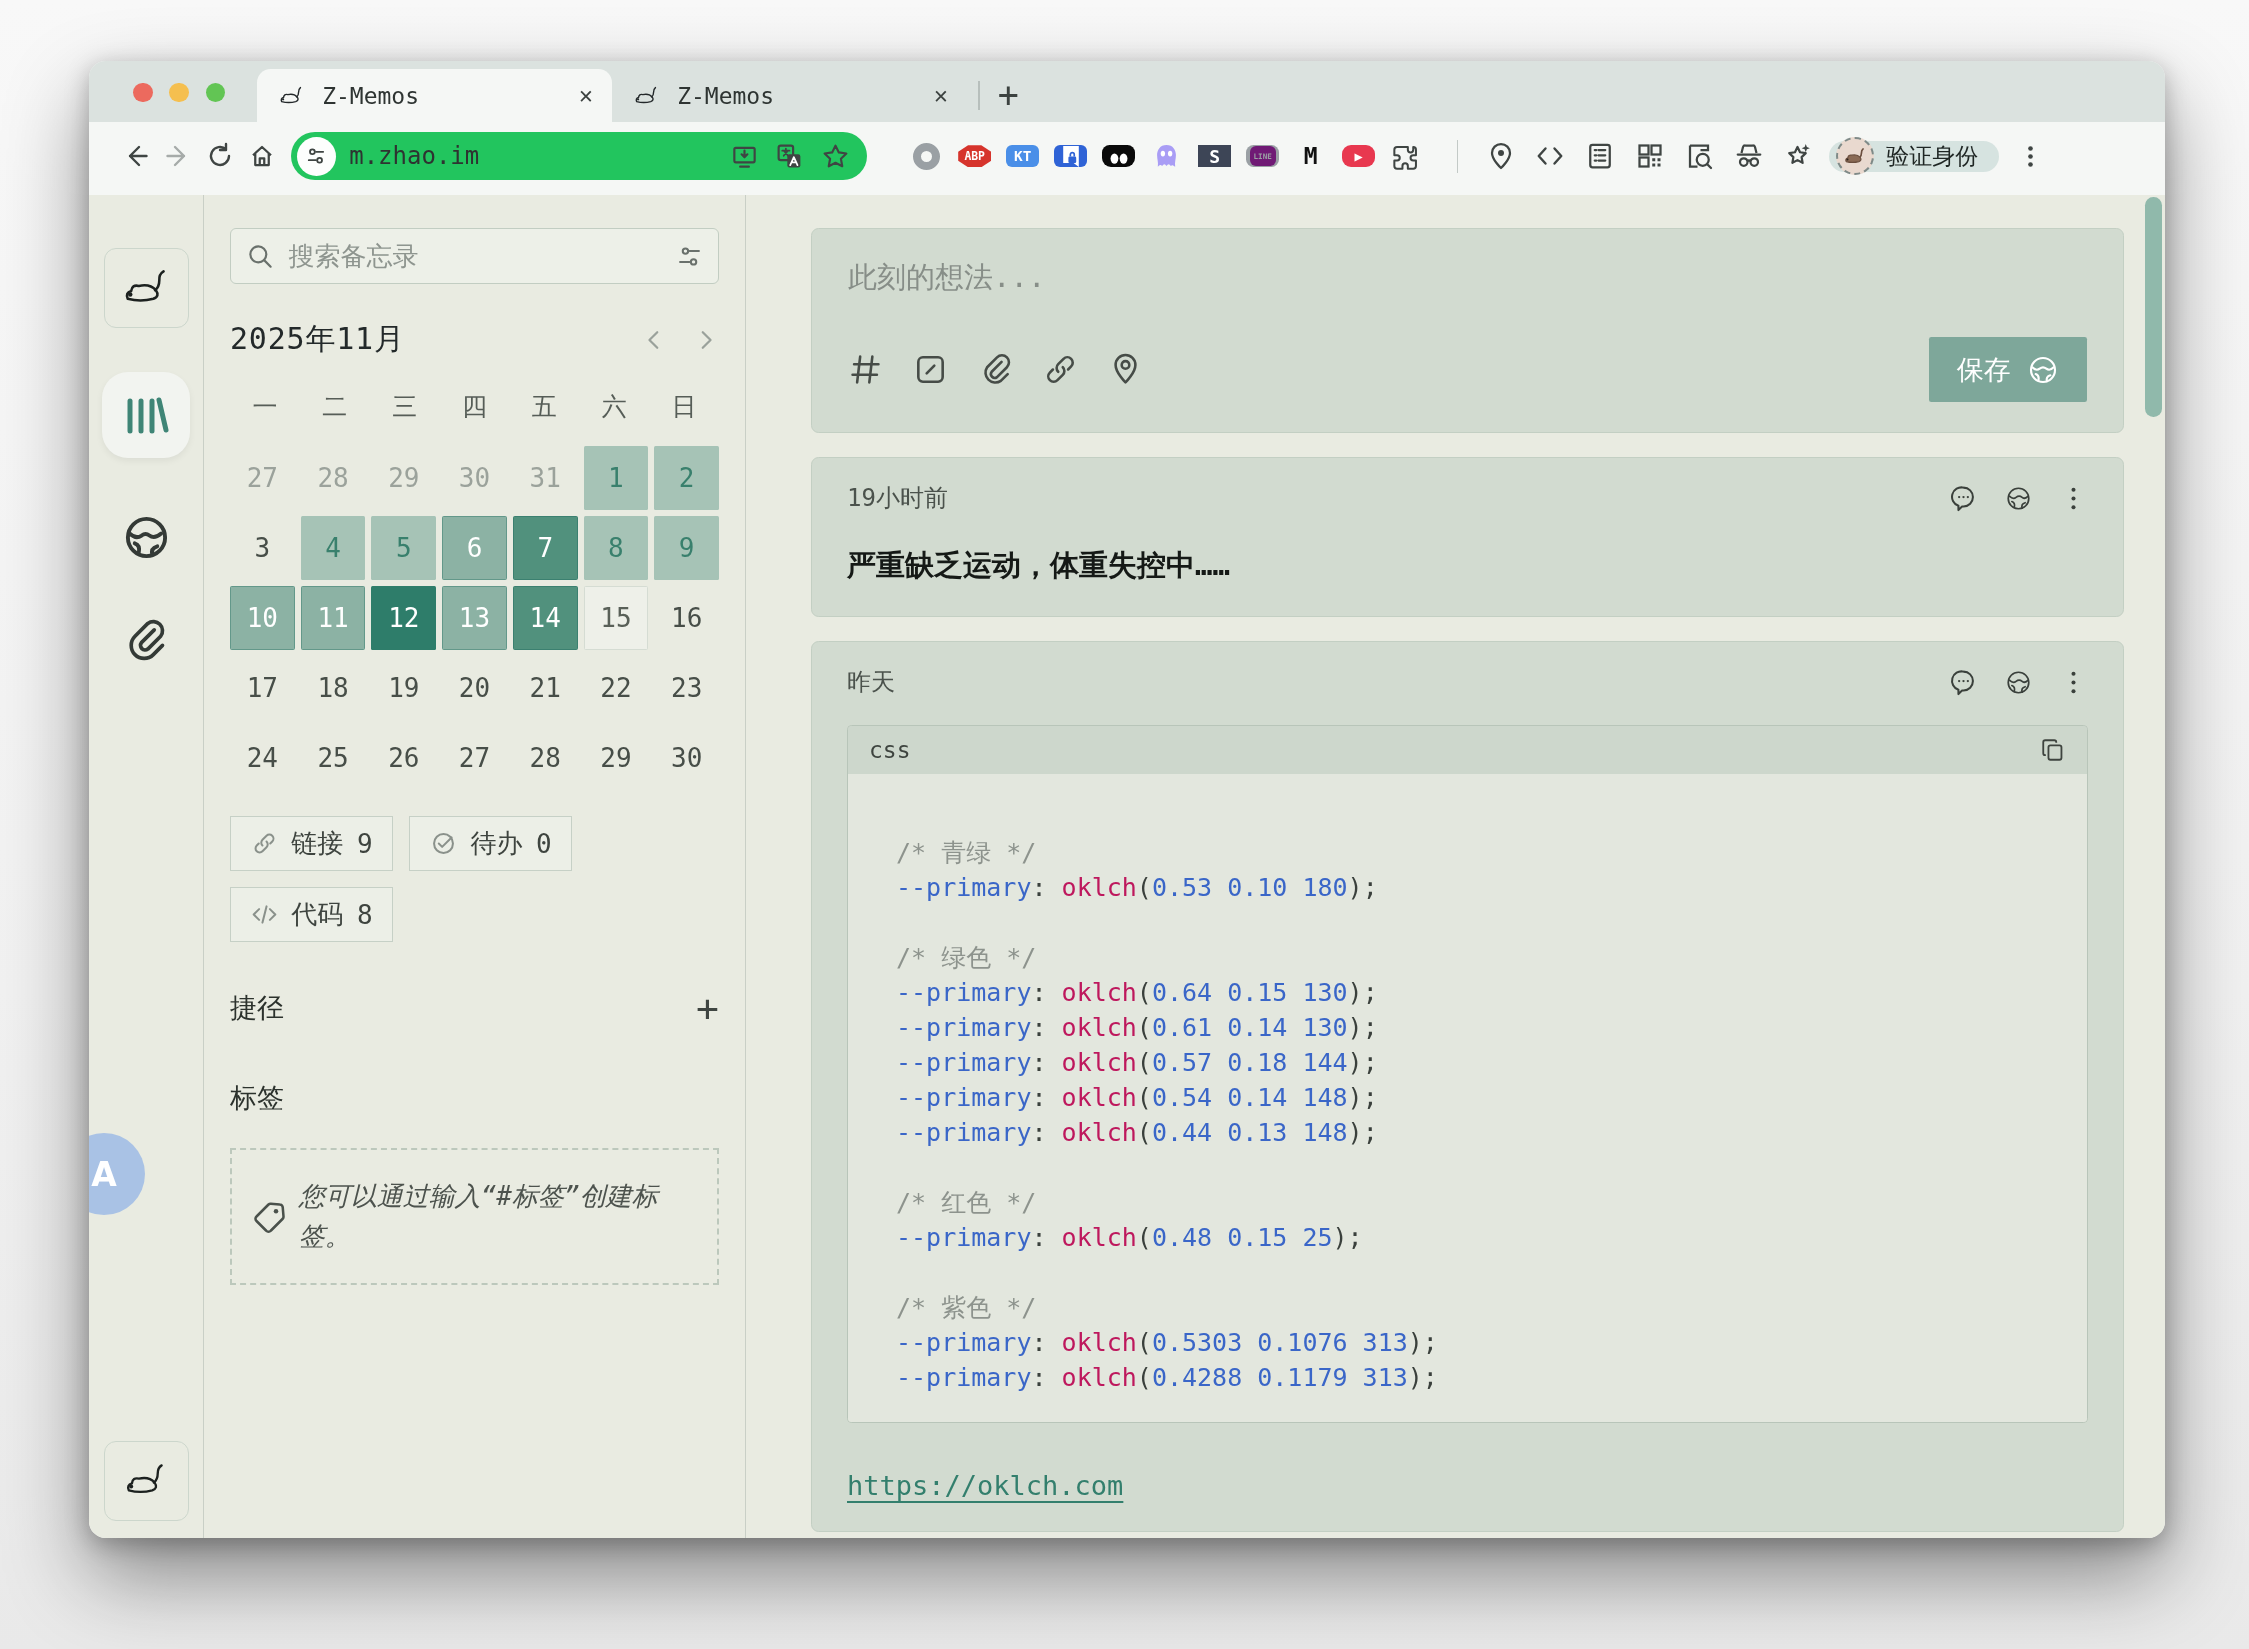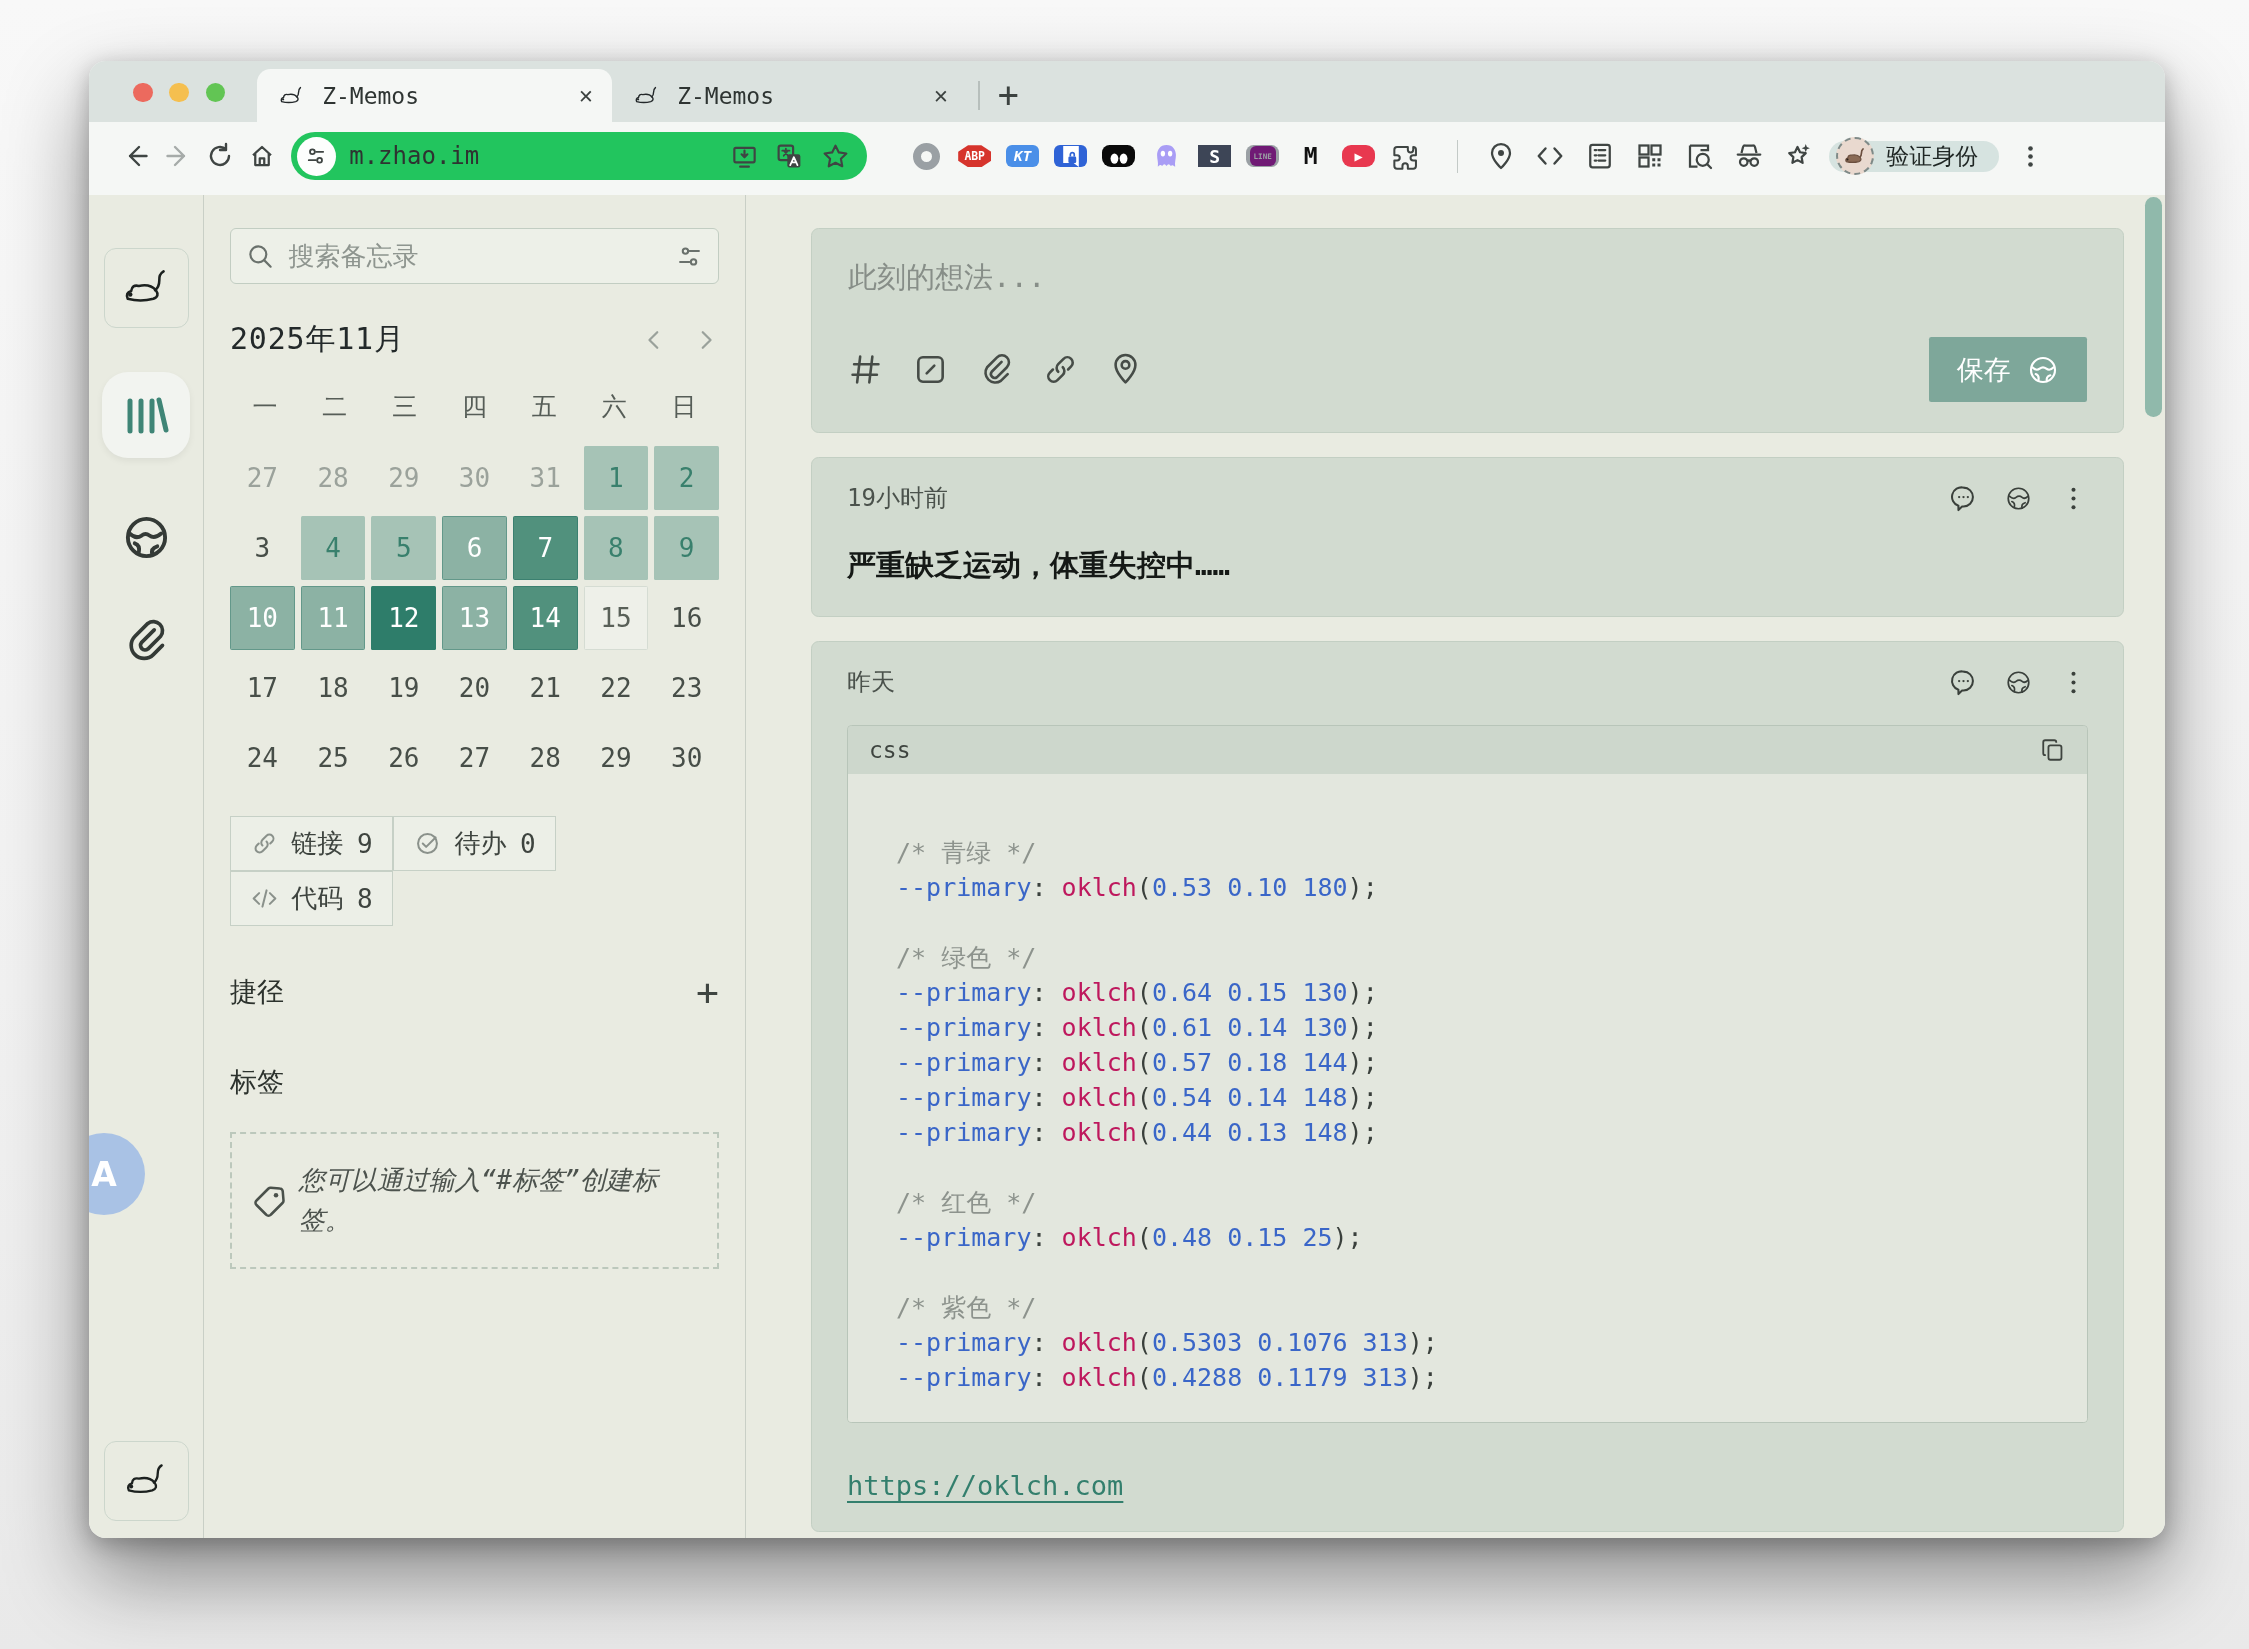--- a/index.html
+++ b/index.html
@@ -62,21 +62,21 @@
   .cal-nav svg { width:26px; height:26px; }
   .weekdays { display:grid; grid-template-columns:repeat(7,1fr); margin-top:30px; font-size:25px; color:#565d57; text-align:center; }
   .calgrid { display:grid; grid-template-columns:repeat(7,1fr); gap:6px; margin-top:23px; }
   .day { height:64px; display:flex; align-items:center; justify-content:center; font-size:26px; border-radius:1.5px; color:#474e48; border:1.5px solid transparent; }
   .day.prev { color:#9ba29b; }
   .day.lv1 { background:#a6c3b6; color:#39806d; }
   .day.lv2 { background:#8cb2a4; border-color:#63988a; color:#fff; }
   .day.lv3 { background:#51917d; border-color:#3b8070; color:#fff; }
   .day.lv4 { background:#2e7d6a; color:#fff; }
   .day.today { background:#eef0e9; border-color:#d5dcd3; color:#596058; }
-  .statrow { display:flex; gap:0; margin-top:26px; flex-wrap:wrap; }
+  .statrow { display:flex; gap:16px; margin-top:26px; flex-wrap:wrap; }
   .stat { display:inline-flex; align-items:center; gap:13.6px; border:1.5px solid #c6d0c6; background:#ecefe7; height:55px; padding:0 19.7px; font-size:26px; color:#3e443f; }
   .stat svg { width:27px; height:27px; }
   .sec-head { display:flex; align-items:center; margin-top:47px; font-size:27px; color:#2c322d; }
   .sec-head .plus { margin-left:auto; font-size:38px; color:#3f4541; line-height:1; font-weight:normal; }
   .tagbox { margin-top:32px; border:2.3px dashed #bcc8bc; padding:26px 19.7px; display:flex; gap:11px; align-items:center; }
   .tagbox .hint { font-size:26px; font-style:italic; color:#4d534e; line-height:1.55; }
   .tagbox svg { width:36px; height:36px; flex:0 0 auto; margin-top:3px; }
   
   .main { flex:1; padding:33px 41px 0 65px; position:relative; overflow:hidden; }
   .card { background:#d2dbd0; border:1.5px solid #c3cfc3; border-radius:7.6px; }
@@ -190,21 +190,21 @@
             <path d="M20 5 l4.6 9.4 10.4 1.5 -7.5 7.3 1.8 10.3 -9.3-4.9 -9.3 4.9 1.8-10.3 -7.5-7.3 10.4-1.5 z" stroke="#3f4543" stroke-width="3" fill="none" stroke-linejoin="round"></path>
           </svg>
       </span>
     </div>
 
     <div class="extrow">
       <span class="ext">
           <span style="width:27px;height:27px;border-radius:50%;border:8.3px solid #9aa0a4;"></span>
         </span>
       <span class="ext" style="background:#d6342c;clip-path:polygon(30% 0,70% 0,100% 30%,100% 70%,70% 100%,30% 100%,0 70%,0 30%);color:#fff;font-size:11.4px;font-weight:bold;">ABP</span>
-      <span class="ext" style="background:#4a8fe8;border-radius:6px;color:#fff;font-size:14.4px;font-weight:bold;font-style:italic;">KT</span>
+      <span class="ext" style="background:#4a8fe8;border-radius:6px;color:#fff;font-size:14.4px;font-weight:bold;">KT</span>
       <span class="ext" style="background:#2f63d6;border-radius:6px;position:relative;">
         <svg viewBox="0 0 40 40" width="26" height="29">
             <path d="M8 4 h24 v32 l-8-6 h-16 z" fill="#fff"></path>
             <rect x="16" y="20" width="12" height="10" rx="2" fill="#2f63d6"></rect>
             <path d="M19 20 v-3 a3 3 0 0 1 6 0 v3" stroke="#2f63d6" stroke-width="2.6" fill="none"></path>
           </svg>
       </span>
       <span class="ext" style="background:#0a0a0a;border-radius:7.6px 7.6px 9px 9px;">
         <svg viewBox="0 0 40 40" width="26" height="26">
             <ellipse cx="13" cy="24" rx="6" ry="8" fill="#fff"></ellipse>

